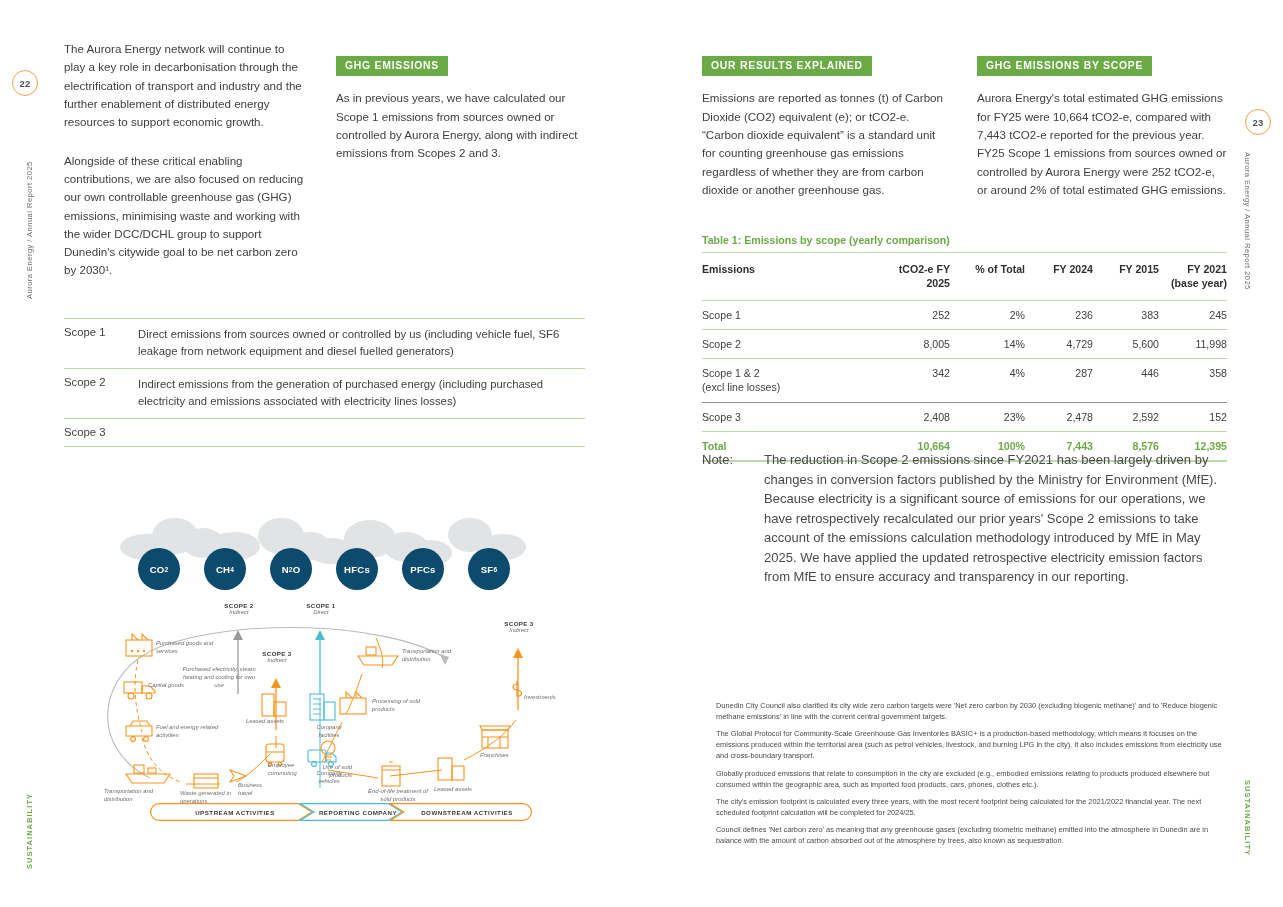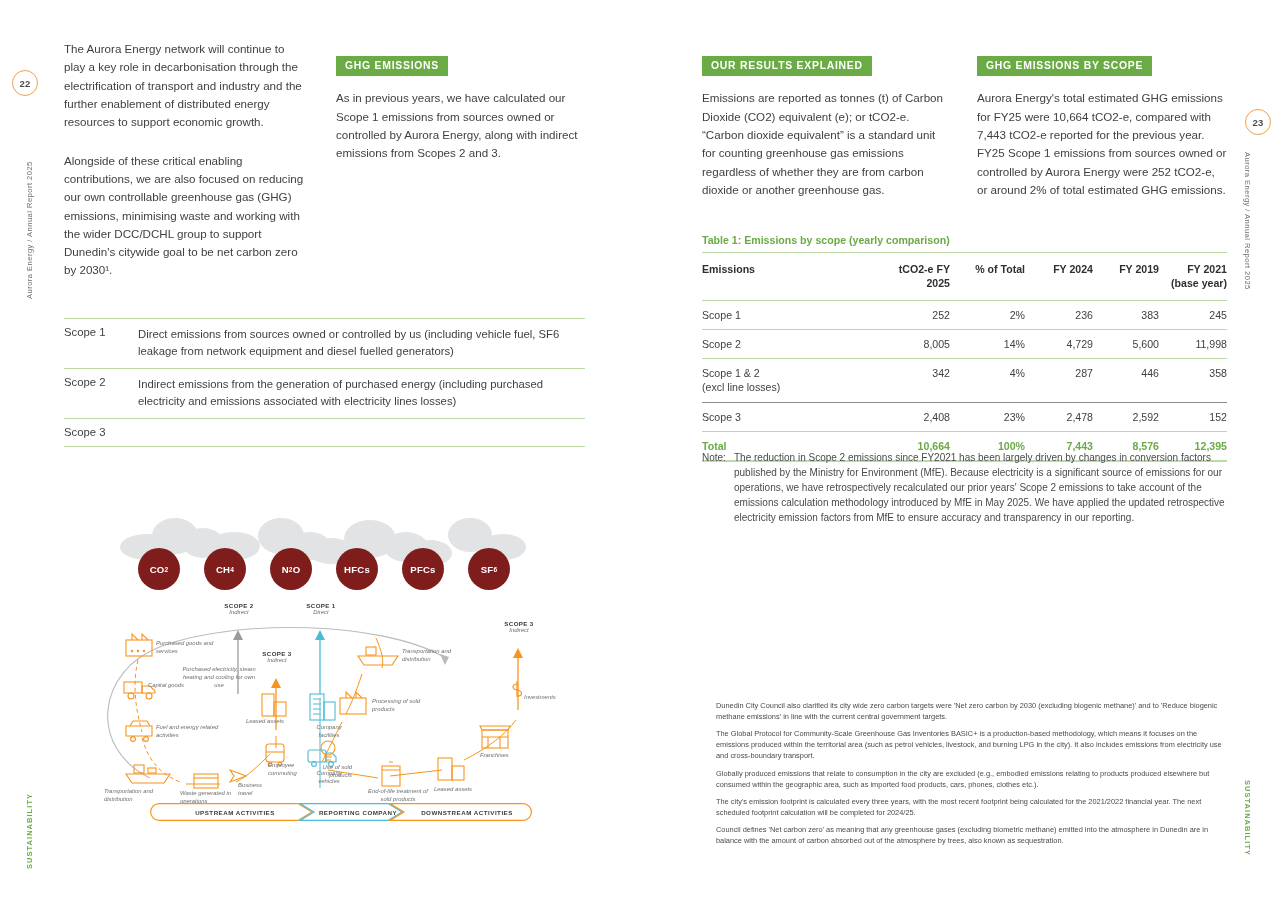--- a/index.html
+++ b/index.html
@@ -63,36 +63,36 @@
   .em-table th.c4, .em-table td.c4 { width: 66px; }
   .em-table th.c5, .em-table td.c5 { width: 68px; }
   .em-table tbody tr { border-bottom: 1px solid #bcd9a8; }
   .em-table tbody tr.pre-total { border-bottom: 1px solid #8d8d8f; }
   .em-table tbody tr.total-row { border-bottom: 2.2px solid #bcd9a8; }
   .em-table tbody tr.total-row td { color: #6aab46; font-weight: bold; }
   .em-table tbody td { color: #3f3f42; line-height: 1.35; }
   .sub { display: block; }
 
   .note { position: absolute; left: 702px; top: 450px; width: 524px;
-          font-size: 10px; line-height: 1.5; color: #4a4a4c; display: flex; }
+          font-size: 13px; line-height: 1.5; color: #4a4a4c; display: flex; gap: 30px; }
   .note-k { flex: 0 0 32px; }
 
   .fn { position: absolute; left: 702px; top: 694px; width: 528px;
         font-size: 7.4px; line-height: 1.5; color: #4a4a4c; }
   .fn-first { display: flex; }
   .fn-mark { flex: 0 0 14px; font-size: 5.6px; padding-top: 1px; }
   .fn p { margin-top: 6px; padding-left: 14px; }
   .fn .fn-first p { margin-top: 0; padding-left: 0; }
 
   
   .clouds { position: absolute; left: 112px; top: 508px; width: 420px; height: 88px; }
   .cloud { position: absolute; background: #e2e3e4; border-radius: 50%; }
   .gas {
     position: absolute; width: 42px; height: 42px; border-radius: 50%;
-    background: #7f1d1d; color: #fff; display: flex; align-items: center;
+    background: #0c4a6e; color: #fff; display: flex; align-items: center;
     justify-content: center; font-size: 9.6px; font-weight: bold; letter-spacing: .2px;
   }
   .gas sub { font-size: 6.6px; vertical-align: -2px; }
 
   
   .flow { position: absolute; left: 90px; top: 598px; width: 500px; height: 240px; }
   .flow .lbl { position: absolute; font-size: 5.9px; line-height: 1.32;
                font-style: italic; color: #6d6e71; }
   .flow .scope-cap { position: absolute; text-align: center; }
   .flow .scope-cap b { display: block; font-size: 6.2px; font-weight: bold;
@@ -392,21 +392,21 @@
           <span>tCO2-e FY</span>
           <span class="sub">2025</span>
         </th>
         <th class="c2">
           <span>% of Total</span>
         </th>
         <th class="c3">
           <span>FY 2024</span>
         </th>
         <th class="c4">
-          <span>FY 2019</span>
+          <span>FY 2015</span>
         </th>
         <th class="c5">
           <span>FY 2021</span>
           <span class="sub">(base year)</span>
         </th>
       </tr>
     </thead>
     <tbody>
       <tr>
         <td class="c0">Scope 1</td>

